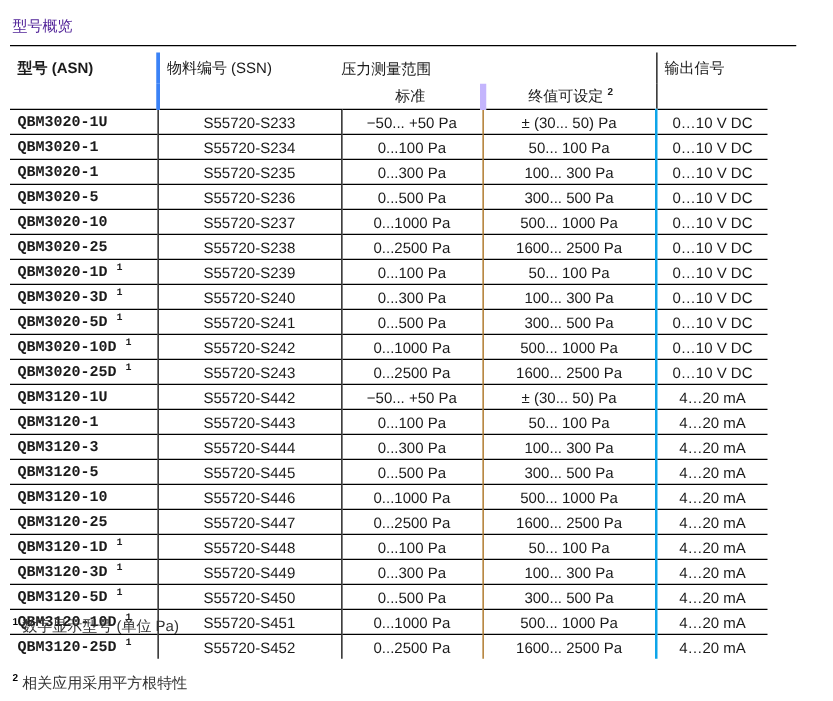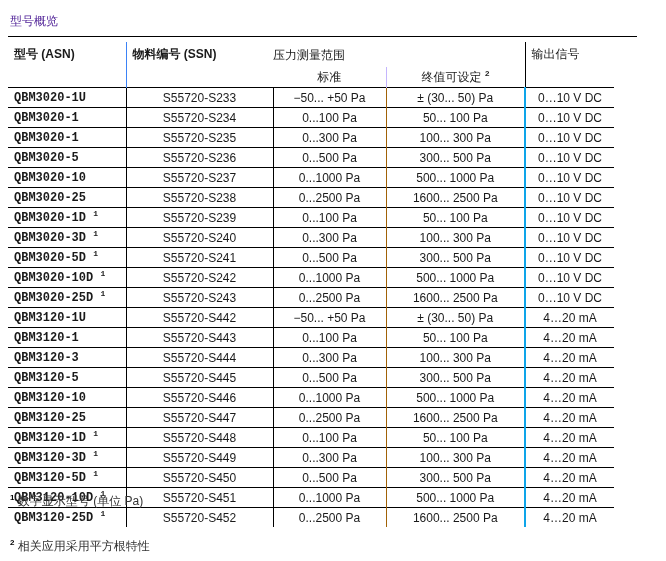--- a/index.html
+++ b/index.html
@@ -4,25 +4,25 @@
 <style>
   html, body { margin:0; padding:0; background:#ffffff; }
   body { width:666px; height:561px; position:relative; overflow:hidden;
          font-family:"Liberation Sans", "DejaVu Sans", sans-serif; color:#1a1a1a; }
   .title { position:absolute; left:10px; top:13px; font-size:12px; color:#4c1d95; }
   .toprule { position:absolute; left:8px; top:36px; width:629px; height:1px; background:#000; }
   table { position:absolute; left:8px; top:42px; border-collapse:collapse; table-layout:fixed; width:606px; font-size:12px; }
   col.c1 { width:118px; } col.c2 { width:147px; } col.c3 { width:113px; } col.c4 { width:139px; } col.c5 { width:89px; }
   th { font-weight:normal; text-align:left; vertical-align:top; padding:0; }
   .h-asn { padding:4px 0 0 6px; font-weight:bold; }
-  .h-ssn { padding:4px 0 0 6px; border-left:1px solid #3b82f6; font-weight:bold; }
+  .h-ssn { padding:4px 0 0 6px; border-left:3px solid #3b82f6; font-weight:normal; }
   .h-range { text-align:left; padding-top:5px; height:20px; }
   .h-out { border-left:1px solid #000; padding:4px 0 0 6px;margin-left:12px; }
   .h-sub { text-align:center; padding:0; height:20px; vertical-align:middle; }
-  .h-sub2 { border-left:1px solid #c4b5fd; }
+  .h-sub2 { border-left:5px solid #c4b5fd; }
   sup { font-size:8px; font-weight:bold; vertical-align:5px; line-height:0; }
   td { height:19px; padding:0; border-top:1px solid #000; white-space:nowrap; }
   td.asn { font-weight:bold; padding-left:6px;font-family:Liberation Mono, monospace; }
   td.ssn { text-align:center; border-left:1px solid #000; }
   td.std { text-align:center; border-left:1px solid #000; }
   td.adj { text-align:center; border-left:1px solid #a16207; }
   td.out { text-align:center; border-left:2px solid #0ea5e9; }
   tr.hdr2 th { border-bottom:none; }
   .fn { position:absolute; left:10px; font-size:12px; color:#333; }
   .fn sup { font-weight:bold; color:#000; }

